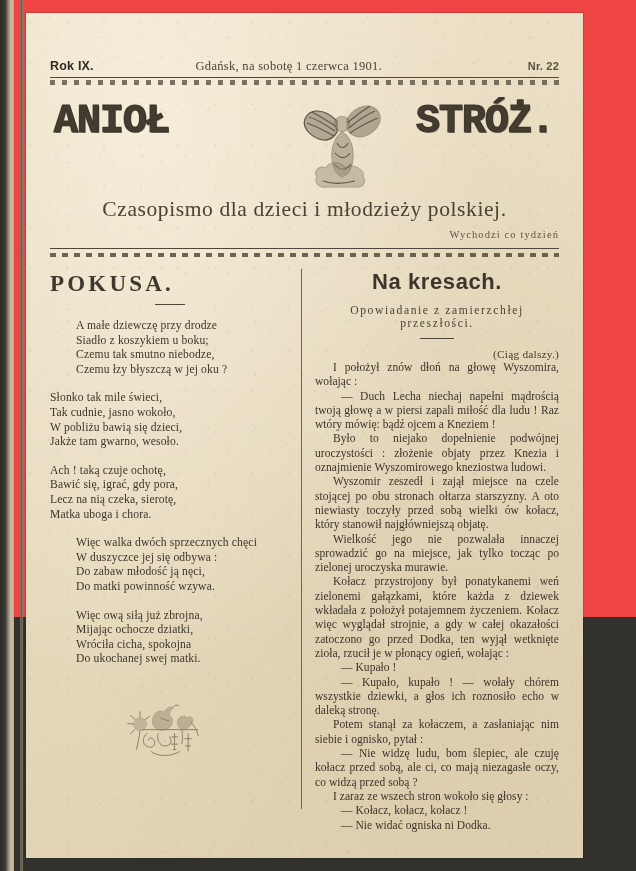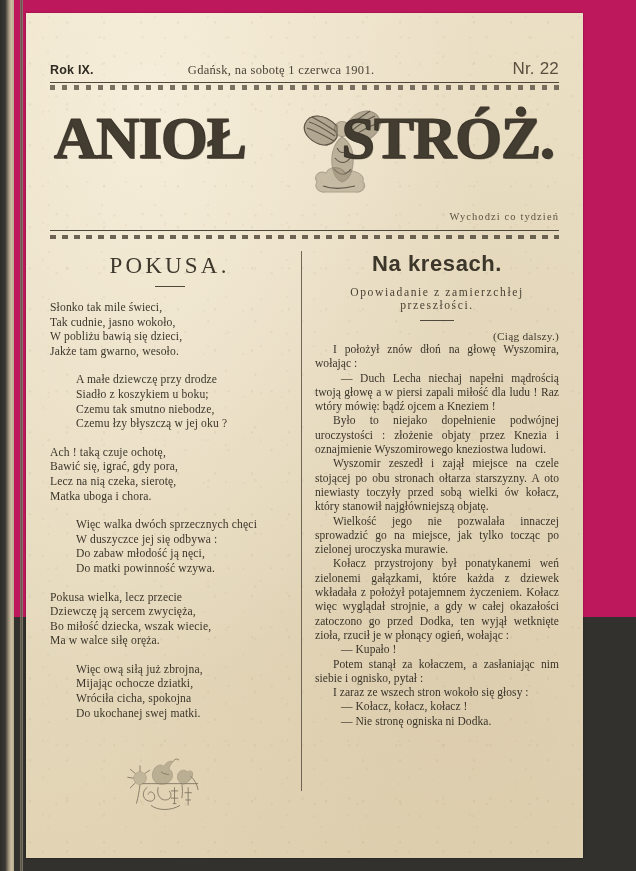--- a/index.html
+++ b/index.html
@@ -12,21 +12,21 @@
     height: 871px;
     overflow: hidden;
     font-family: "Liberation Serif", serif;
   }
 
   
   #scan {
     position: relative;
     width: 636px;
     height: 617px;
-    background: #be185d;
+    background: #ef4444;
   }
   .scan-edge-left {
     position: absolute;
     left: 0; top: 0;
     width: 14px; height: 871px;
     background: linear-gradient(90deg,#2e2c29 0%, #3b3935 38%, #9d9079 62%, #cdbfa3 80%, #b9ab90 100%);
   }
   .scan-gutter-line {
     position: absolute;
     left: 20px; top: 0;
@@ -84,22 +84,22 @@
     color: #2f2a22;
   }
   .topline .date {
     font-family: "Liberation Serif", serif;
     font-size: 12.5px;
     color: #4a4336;
     letter-spacing: .3px;
     transform: translateX(-16px);
   }
   .topline .nr {
-    font-weight: normal;
-    font-size: 17px;
+    font-weight: bold;
+    font-size: 11px;
     color: #59503f;
     letter-spacing: .2px;
     padding-left: 12px;
   }
 
   .rule-ticks {
     position: relative;
     height: 9px;
     margin-top: 3px;
     border-top: 1.4px solid #4d4staging;
@@ -117,23 +117,23 @@
 
   
   .masthead {
     position: relative;
     height: 108px;
     margin-top: 4px;
   }
   .mh-word {
     position: absolute;
     top: 8px;
-    font-family: Liberation Serif, serif;
+    font-family: Liberation Mono, monospace;
     font-weight: bold;
-    font-size: 60px;
+    font-size: 40px;
     letter-spacing: -1px;
     color: #433c30;
     text-shadow: 1px 1px 0 rgba(60,54,42,.55), -1px 0 0 rgba(90,82,64,.35);
     -webkit-text-stroke: 1.2px #3c352b;
   }
   .mh-left  { left: 4px; }
   .mh-right { right: 5px; }
 
   .mh-angel {
     position: absolute;
@@ -191,26 +191,25 @@
     opacity: .85;
   }
   .col-right {
     flex: 1;
     padding-left: 13px;
     box-sizing: border-box;
   }
 
   
   .poem-title {
-    text-align: center;
     font-size: 23px;
     letter-spacing: 3.2px;
     color: #3e382d;
     margin: 2px 0 0 0;
-    font-weight: normal;
+    font-weight: bold;
   }
   .short-rule {
     width: 30px;
     height: 0;
     border-top: 1.4px solid #4f4739;
     margin: 7px auto 0 auto;
   }
   .stanza {
     font-size: 11.6px;
     line-height: 14.6px;
@@ -304,49 +303,46 @@
 
               <path d="M24 86 C20 80 26 74 33 77 C36 70 48 70 52 77 C60 72 72 78 70 86 C74 90 70 97 62 96 L33 96 C25 97 21 91 24 86 Z" fill="#8b7e66" opacity=".45"></path>
               <path d="M30 90 C38 93 50 93 62 90"></path>
             </g>
           </svg>
         </span>
 
         <span class="mh-word mh-right">STRÓŻ.</span>
       </div>
 
+      <div class="subtitle">Czasopismo dla dzieci i młodzieży polskiej.</div>
       <div class="freq">Wychodzi co tydzień</div>
       <div class="rule-double"></div>
 
       <div class="columns">
 
         <div class="col-left">
           <h2 class="poem-title">POKUSA.</h2>
           <div class="short-rule"></div>
 
+          <div class="stanza indent">A małe dziewczę przy drodze
+Siadło z koszykiem u boku;
+Czemu tak smutno niebodze,
+Czemu łzy błyszczą w jej oku ?</div>
           <div class="stanza">Słonko tak mile świeci,
 Tak cudnie, jasno wokoło,
 W pobliżu bawią się dzieci,
 Jakże tam gwarno, wesoło.</div>
-          <div class="stanza indent">A małe dziewczę przy drodze
-Siadło z koszykiem u boku;
-Czemu tak smutno niebodze,
-Czemu łzy błyszczą w jej oku ?</div>
           <div class="stanza">Ach ! taką czuje ochotę,
 Bawić się, igrać, gdy pora,
 Lecz na nią czeka, sierotę,
 Matka uboga i chora.</div>
           <div class="stanza indent">Więc walka dwóch sprzecznych chęci
 W duszyczce jej się odbywa :
 Do zabaw młodość ją nęci,
 Do matki powinność wzywa.</div>
-          <div class="stanza">Pokusa wielka, lecz przecie
-Dziewczę ją sercem zwycięża,
-Bo miłość dziecka, wszak wiecie,
-Ma w walce siłę oręża.</div>
           <div class="stanza indent">Więc ową siłą już zbrojna,
 Mijając ochocze dziatki,
 Wróciła cicha, spokojna
 Do ukochanej swej matki.</div>
 
           <div class="vignette">
             <svg viewBox="0 0 130 72" width="118" height="66" aria-hidden="true">
               <g stroke="#6b6150" fill="none" stroke-width="1" opacity=".8">
 
                 <path d="M34 40 L96 40"></path>
@@ -381,22 +377,24 @@
           <div class="short-rule2"></div>
           <div class="cont">(Ciąg dalszy.)</div>
 
           <p class="body-p">I położył znów dłoń na głowę Wyszomira, wołając :</p>
           <p class="body-p dash">— Duch Lecha niechaj napełni mądrością twoją głowę a w piersi zapali miłość dla ludu ! Raz wtóry mówię: bądź ojcem a Kneziem !</p>
           <p class="body-p">Było to niejako dopełnienie podwójnej uroczystości : złożenie objaty przez Knezia i oznajmienie Wyszomirowego kneziostwa ludowi.</p>
           <p class="body-p">Wyszomir zeszedł i zajął miejsce na czele stojącej po obu stronach ołtarza starszyzny. A oto niewiasty toczyły przed sobą wielki ów kołacz, który stanowił najgłówniejszą objatę.</p>
           <p class="body-p">Wielkość jego nie pozwalała innaczej sprowadzić go na miejsce, jak tylko tocząc po zielonej uroczyska murawie.</p>
           <p class="body-p">Kołacz przystrojony był ponatykanemi weń zielonemi gałązkami, które każda z dziewek wkładała z położył potajemnem życzeniem. Kołacz więc wyglądał strojnie, a gdy w całej okazałości zatoczono go przed Dodka, ten wyjął wetknięte zioła, rzucił je w płonący ogień, wołając :</p>
           <p class="body-p dash">— Kupało !</p>
+          <p class="body-p dash">— Kupało, kupało ! — wołały chórem wszystkie dziewki, a głos ich roznosiło echo w daleką stronę.</p>
           <p class="body-p">Potem stanął za kołaczem, a zasłaniając nim siebie i ognisko, pytał :</p>
+          <p class="body-p dash">— Nie widzę ludu, bom ślepiec, ale czuję kołacz przed sobą, ale ci, co mają niezagasłe oczy, co widzą przed sobą ?</p>
           <p class="body-p">I zaraz ze wszech stron wokoło się głosy :</p>
           <p class="body-p dash">— Kołacz, kołacz, kołacz !</p>
-          <p class="body-p dash">— Nie stronę ogniska ni Dodka.</p>
+          <p class="body-p dash">— Nie widać ogniska ni Dodka.</p>
         </div>
 
       </div>
     </div>
   </div>
 </div>
 
 </body></html>

